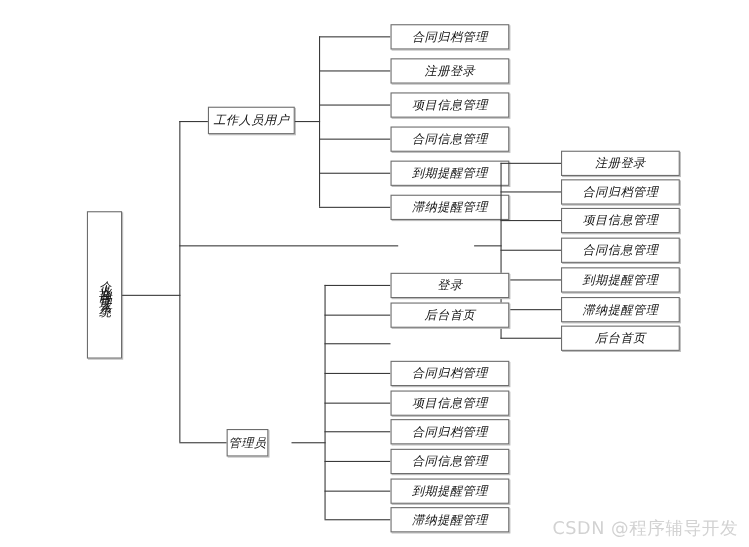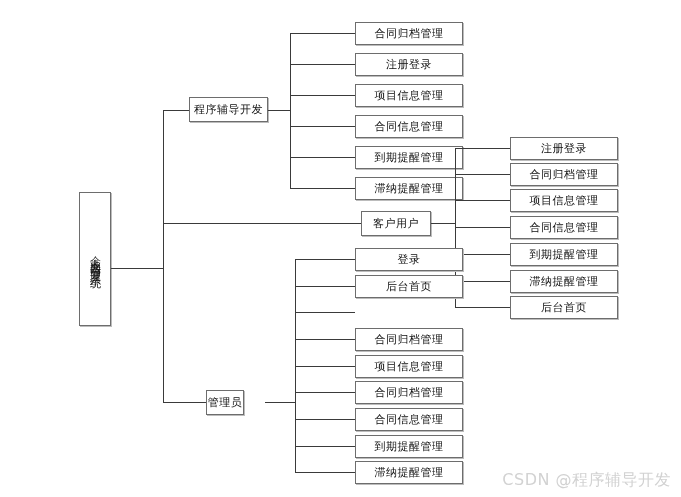--- a/index.html
+++ b/index.html
@@ -27,20 +27,21 @@
     border: 1px solid #6d6d6d;
     box-shadow: 1px 1px 0 0 #bcbcbc;
     display: flex;
     align-items: center;
     justify-content: center;
     font-size: 11px;
     color: #101010;
     letter-spacing: 0.5px;
     white-space: nowrap;
     line-height: 1;
+    font-style: italic;
   }
 
   .node.leaf {
     width: 108px;
     height: 23px;
   }
 
   
   .node.root {
     left: 79px;
@@ -102,41 +103,40 @@
 
 <div id="diagram">
 
   <div class="node root">企业合同管理系统</div>
 
   <div class="hline" style="left:111px; top:268px; width:53px;"></div>
 
   <div class="vline" style="left:163px; top:110px; height:292px;"></div>
 
   <div class="hline" style="left:163px; top:110px; width:27px;"></div>
-  <div class="node actor actor-staff">程序辅导开发</div>
+  <div class="node actor actor-staff">工作人员用户</div>
 
   <div class="hline" style="left:268px; top:110px; width:23px;"></div>
   <div class="vline" style="left:290px; top:33px; height:155px;"></div>
 
   <div class="hline" style="left:290px; top:33px;  width:65px;"></div>
   <div class="hline" style="left:290px; top:64px;  width:65px;"></div>
   <div class="hline" style="left:290px; top:95px;  width:65px;"></div>
   <div class="hline" style="left:290px; top:126px; width:65px;"></div>
   <div class="hline" style="left:290px; top:157px; width:65px;"></div>
   <div class="hline" style="left:290px; top:188px; width:65px;"></div>
 
   <div class="node leaf" style="left:355px; top:22px;">合同归档管理</div>
   <div class="node leaf" style="left:355px; top:53px;">注册登录</div>
   <div class="node leaf" style="left:355px; top:84px;">项目信息管理</div>
   <div class="node leaf" style="left:355px; top:115px;">合同信息管理</div>
   <div class="node leaf" style="left:355px; top:146px;">到期提醒管理</div>
   <div class="node leaf" style="left:355px; top:177px;">滞纳提醒管理</div>
 
   <div class="hline" style="left:163px; top:223px; width:199px;"></div>
-  <div class="node actor actor-customer">客户用户</div>
 
   <div class="hline" style="left:431px; top:223px; width:25px;"></div>
   <div class="vline" style="left:455px; top:148px; height:160px;"></div>
 
   <div class="hline" style="left:455px; top:148px; width:56px;"></div>
   <div class="hline" style="left:455px; top:174px; width:56px;"></div>
   <div class="hline" style="left:455px; top:200px; width:56px;"></div>
   <div class="hline" style="left:455px; top:227px; width:56px;"></div>
   <div class="hline" style="left:455px; top:254px; width:56px;"></div>
   <div class="hline" style="left:455px; top:281px; width:56px;"></div>

